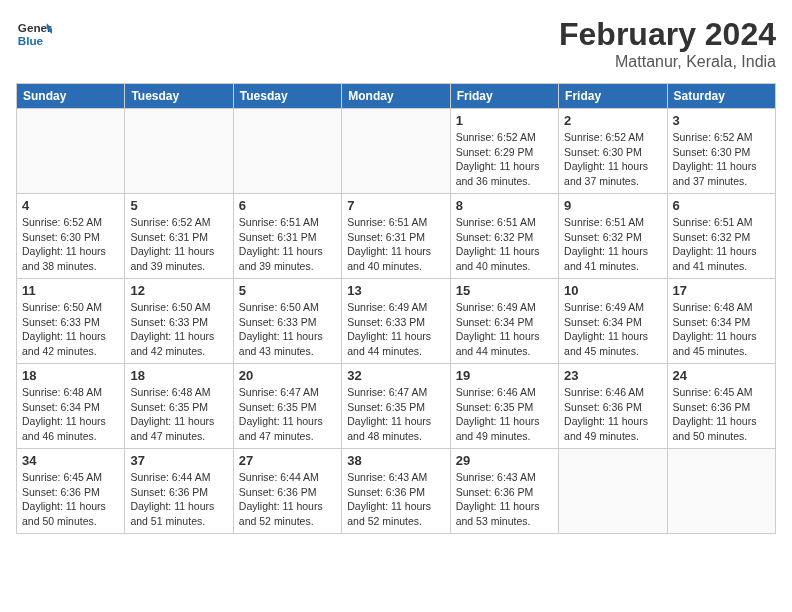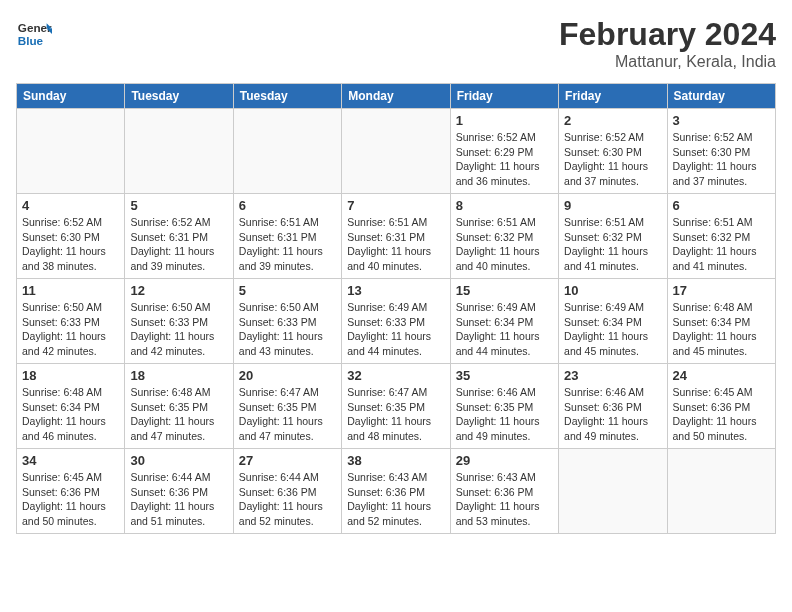--- a/index.html
+++ b/index.html
@@ -260,21 +260,21 @@
 and 47 minutes.</div>
         </td>
         <td>
           <span class="day-number">32</span>
           <div class="day-info" style="white-space: pre-line;">Sunrise: 6:47 AM
 Sunset: 6:35 PM
 Daylight: 11 hours
 and 48 minutes.</div>
         </td>
         <td>
-          <span class="day-number">35</span>
+          <span class="day-number">19</span>
           <div class="day-info" style="white-space: pre-line;">Sunrise: 6:46 AM
 Sunset: 6:35 PM
 Daylight: 11 hours
 and 49 minutes.</div>
         </td>
         <td>
           <span class="day-number">23</span>
           <div class="day-info" style="white-space: pre-line;">Sunrise: 6:46 AM
 Sunset: 6:36 PM
 Daylight: 11 hours
@@ -290,21 +290,21 @@
       </tr>
       <tr class="week-row">
         <td>
           <span class="day-number">34</span>
           <div class="day-info" style="white-space: pre-line;">Sunrise: 6:45 AM
 Sunset: 6:36 PM
 Daylight: 11 hours
 and 50 minutes.</div>
         </td>
         <td>
-          <span class="day-number">30</span>
+          <span class="day-number">37</span>
           <div class="day-info" style="white-space: pre-line;">Sunrise: 6:44 AM
 Sunset: 6:36 PM
 Daylight: 11 hours
 and 51 minutes.</div>
         </td>
         <td>
           <span class="day-number">27</span>
           <div class="day-info" style="white-space: pre-line;">Sunrise: 6:44 AM
 Sunset: 6:36 PM
 Daylight: 11 hours

